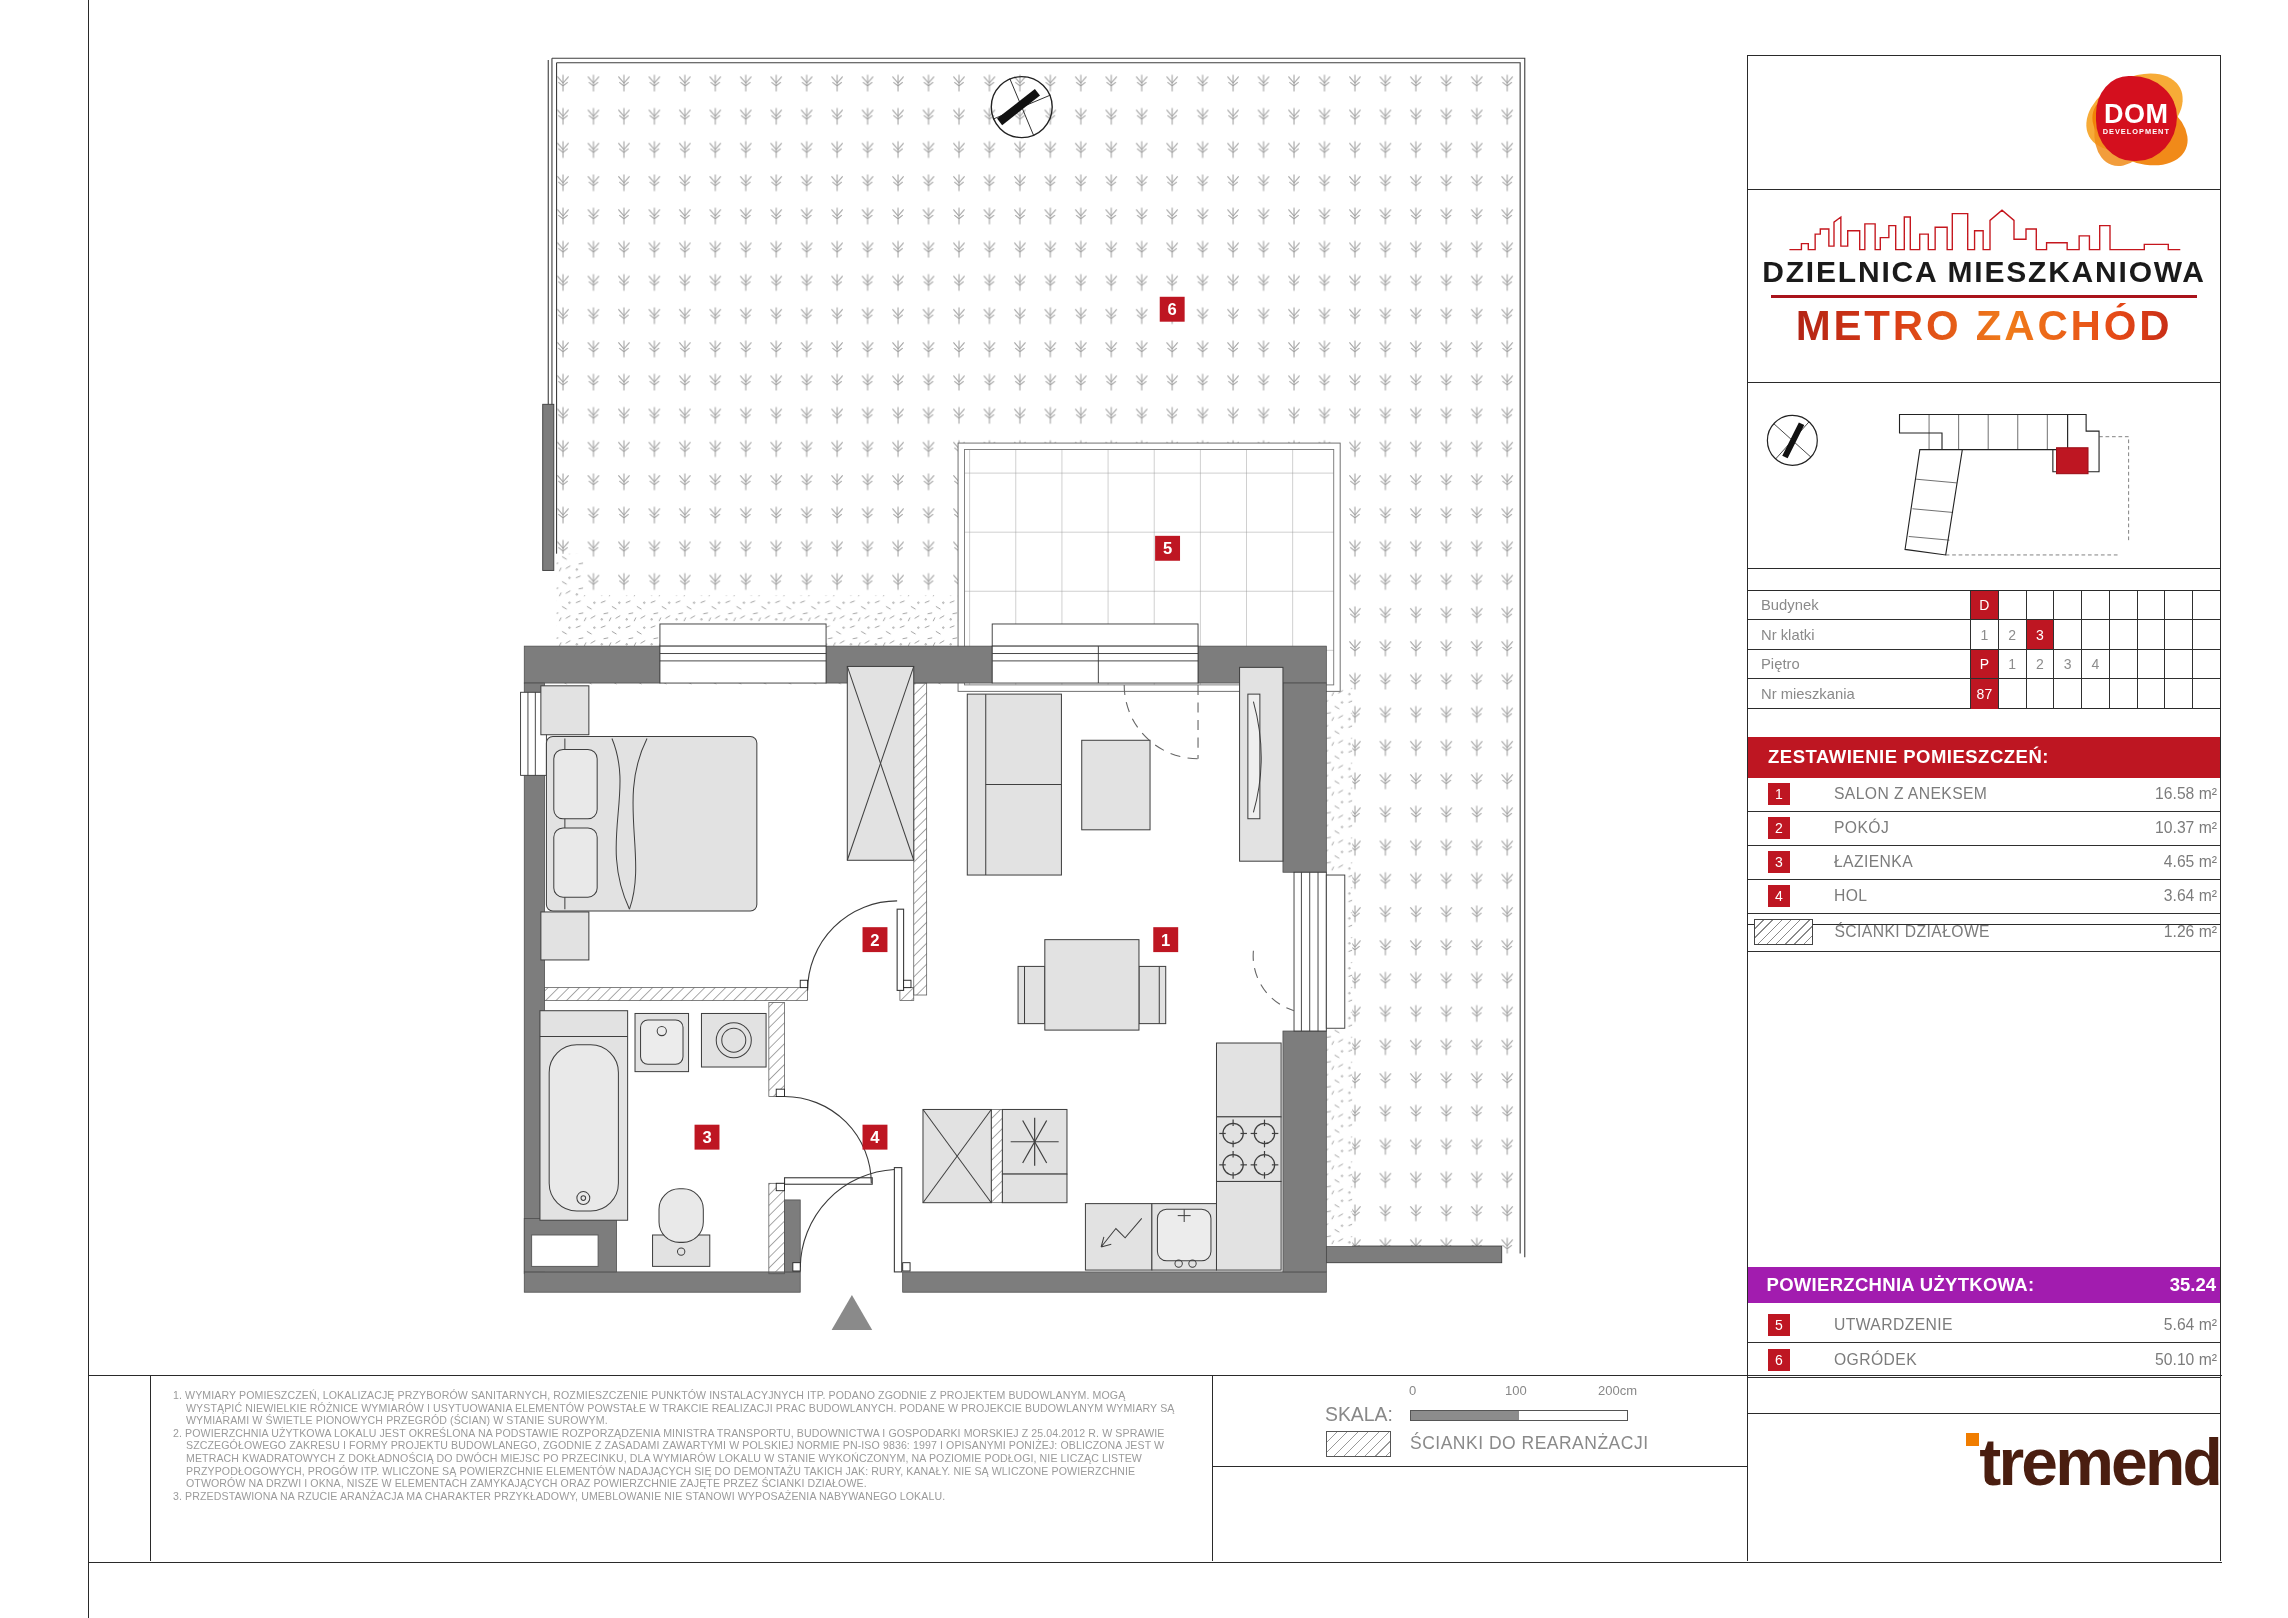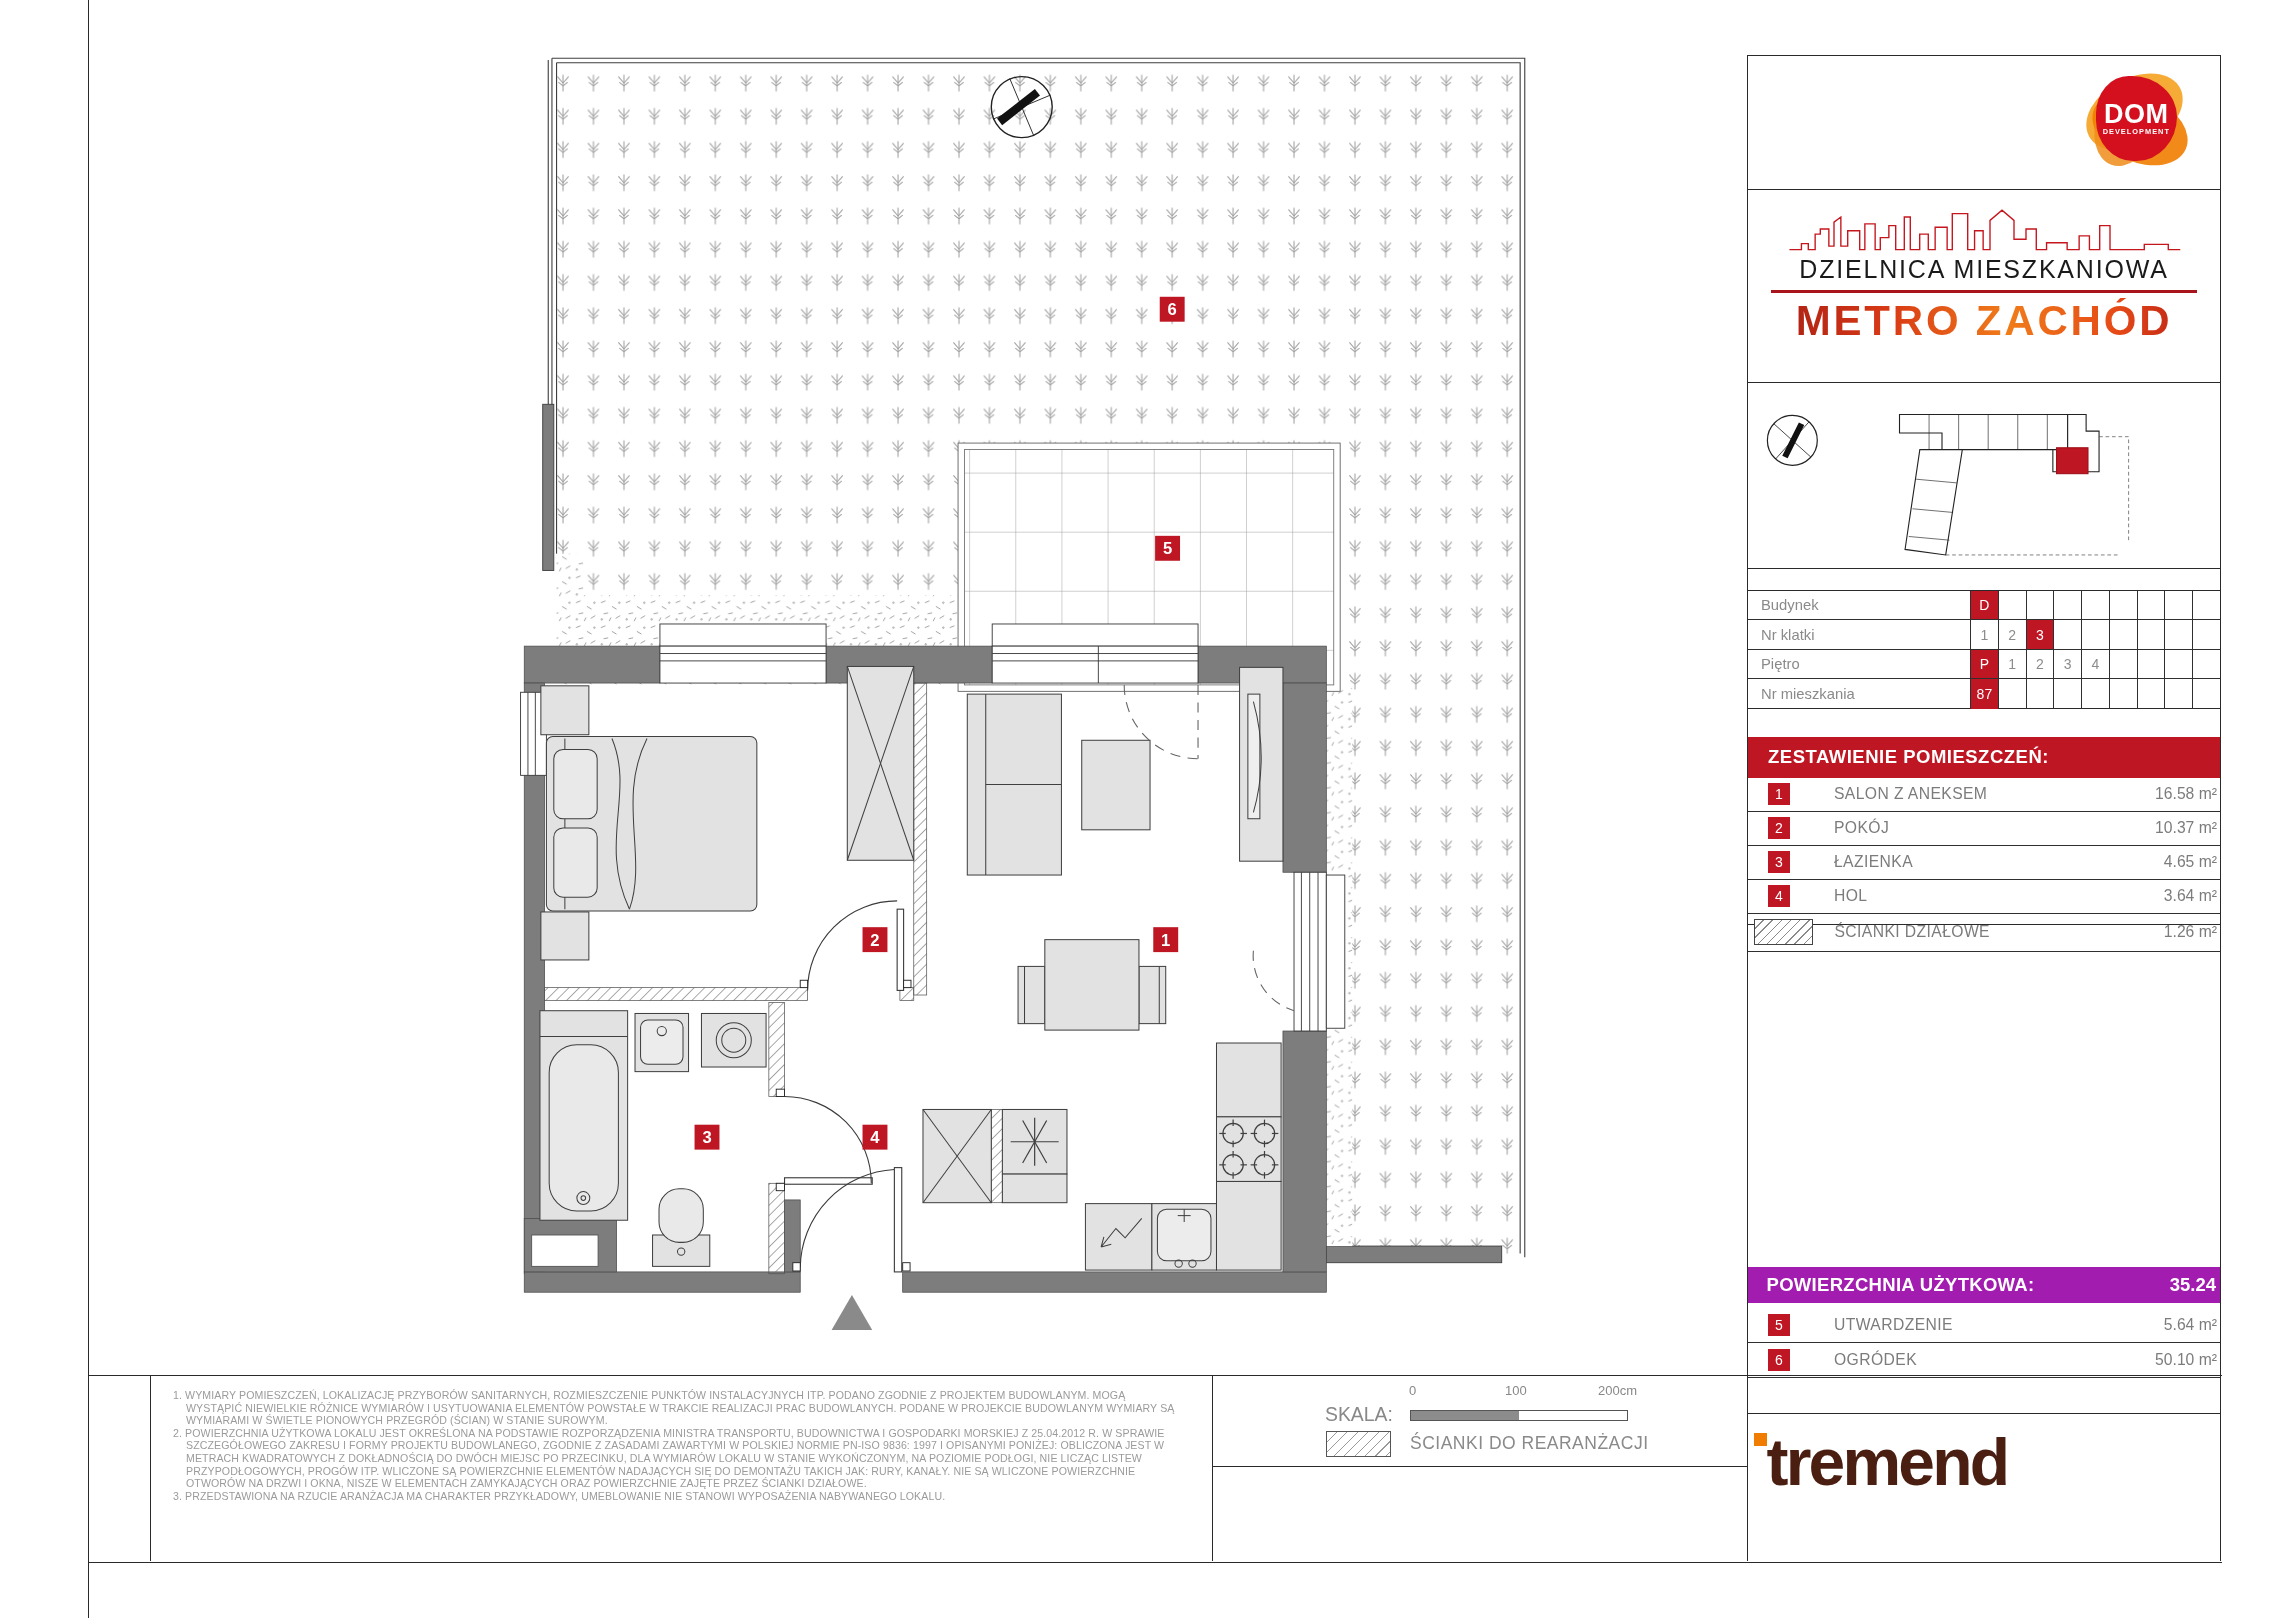--- a/index.html
+++ b/index.html
@@ -23,21 +23,21 @@
   .p2{left:9.2px;top:33px;width:100px;height:66px;background:#ef7d00;transform:rotate(24deg);opacity:.9}
   .p3{left:0px;top:28px;width:92px;height:61px;background:#f08c1a;transform:rotate(-70deg);opacity:.85}
   .blob{position:absolute;left:14.8px;top:13px;width:81px;height:85px;background:#d40f1e;
         border-radius:42% 58% 52% 48%/46% 50% 54% 50%;display:flex;flex-direction:column;
         align-items:center;justify-content:center;color:#fff}
   .blob .d1{font-size:27px;font-weight:bold;letter-spacing:0.5px;line-height:26px}
   .blob .d2{font-size:7.4px;font-weight:bold;letter-spacing:1px}
 
   .branding{height:178px;text-align:center}
   .branding svg{display:block;margin:14.8px auto 1.8px auto}
-  .district{font-size:25px;font-weight:400;color:#1a1a1a;letter-spacing:1.8px}
+  .district{font-size:30px;font-weight:700;color:#1a1a1a;letter-spacing:1.8px}
   .redrule{width:426px;height:2.8px;background:#a9131b;margin:6.5px auto 5.5px auto}
   .project{font-size:42px;font-weight:800;letter-spacing:2.8px;color:#d7261d;line-height:46px}
   @supports (-webkit-background-clip:text){
     .project{background:linear-gradient(90deg,#9e1915,#d93a15 30%,#f07c1a 55%,#e64a17 78%,#ab1116);
              -webkit-background-clip:text;background-clip:text;color:transparent}
   }
   .sitemap{height:186px}
   .spacer24{height:22px}
 
   .utable{height:118px}
@@ -64,21 +64,21 @@
 
   .void{height:342px;border-bottom:none}
   .banner{height:36px;background:#a21caf;color:#fff;display:flex;align-items:center;
           box-sizing:border-box;border-bottom:none}
   .banner .blab{padding-left:18.5px;font-size:18.5px;font-weight:bold;flex:1;letter-spacing:0.3px}
   .banner .bval{padding-right:4px;font-size:18.5px;font-weight:bold}
   .bgap{height:5.5px;border-bottom:none}
   .banner2{height:38px}
   .orow{display:flex;align-items:center;height:35px;border-bottom:0.9px solid #2f2f2f;box-sizing:border-box}
   .empty39{height:36px}
-  .tremendbox{height:96px;display:flex;align-items:center;justify-content:flex-start;border-bottom:none}
+  .tremendbox{height:96px;display:flex;align-items:center;justify-content:flex-end;border-bottom:none}
   .tremend{position:relative;font-size:66px;font-weight:bold;color:#4a1e10;letter-spacing:-2.8px;
            padding-left:18.5px;line-height:66px}
   .tdot{position:absolute;left:5.5px;top:3.7px;width:13px;height:13px;background:#f07d00}
 
   
   .notes{position:absolute;left:173px;top:1389px;width:1011px;color:#9b9b9b;font-size:10.6px;
          line-height:12.6px;letter-spacing:0.1px}
   .note{padding-left:13px;text-indent:-13px}
   .skala{position:absolute;left:1212px;top:1375px;width:535px;height:90px}
   .skala-label{position:absolute;left:113px;top:28px;font-size:19.4px;color:#888}

